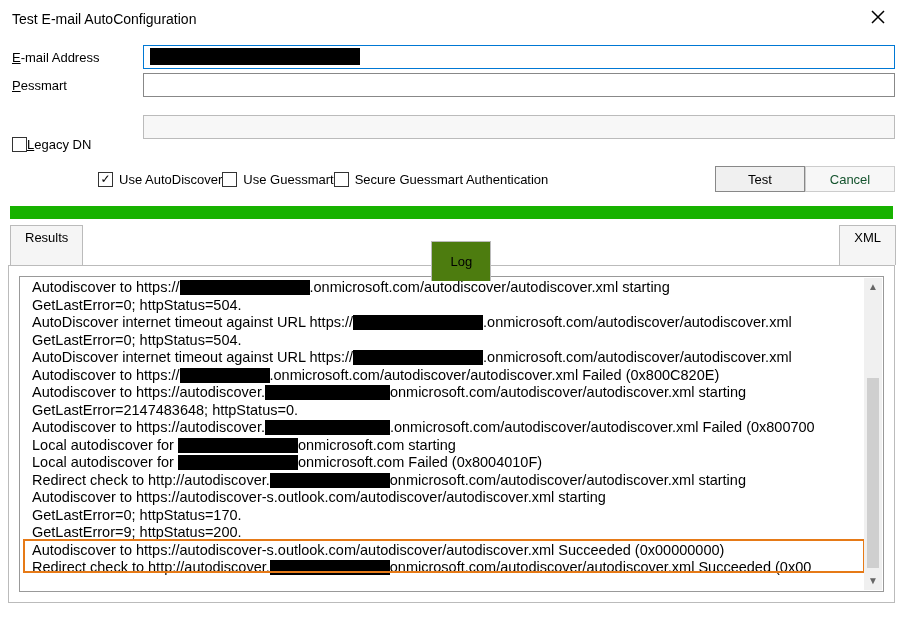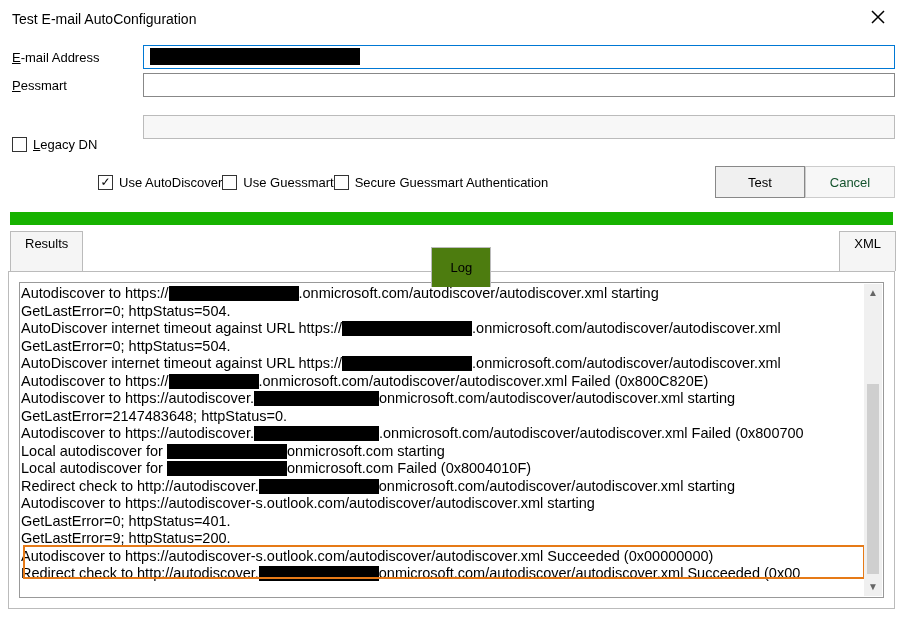--- a/index.html
+++ b/index.html
@@ -72,21 +72,21 @@
     background: #fff;
   }
   .checkbox.checked::after {
     content: "✓";
     font-size: 12px;
     color: #000;
     line-height: 1;
   }
   .btn {
     min-width: 90px;
-    height: 32px;
+    height: 26px;
     border: 1px solid #888;
     background: #f0f0f0;
     font-size: 13px;
     font-family: inherit;
     cursor: pointer;
     padding: 0 20px;
   }
   .btn.disabled {
     color: #14532d;
     border-color: #ccc;
@@ -126,21 +126,21 @@
     position: relative;
     overflow: hidden;
   }
   .log-area {
     border: 1px solid #999;
     height: 316px;
     overflow: hidden;
     position: relative;
     font-size: 14.5px;
     line-height: 17.5px;
-    padding: 2px 1px;
+    padding: 2px 12px;
     white-space: nowrap;
   }
   .log-line { white-space: nowrap; }
   .log-line .r { background:#000; color:#000; display:inline-block; vertical-align: text-bottom; height:15px; }
   .highlight-box {
     position: absolute;
     border: 2px solid #e67a17;
     pointer-events: none;
     left: 3px;
     width: 842px;
@@ -191,21 +191,21 @@
       <span class="redact" style="width:210px;">&nbsp;</span>
     </div>
   </div>
 
   <div class="form-row">
     <span class="form-label"><span class="u">P</span><span>essmart</span></span>
     <input type="password" class="text-input" value="" style="">
   </div>
 
   <div class="form-row">
-    <span class="form-label" style="display:flex;align-items:center;gap:6px;margin-top:36px;">
+    <span class="form-label" style="display:flex;align-items:center;margin-top:36px;">
       <span class="checkbox"></span>
       <span><span class="u">L</span><span>egacy DN</span></span>
     </span>
     <input type="text" class="text-input disabled" disabled="" value="" style="">
   </div>
 
   <div class="check-row">
     <span class="checkset">
       <span class="checkbox checked"></span>
       <span><span>Use Auto</span><span class="u">D</span><span>iscover</span></span>
@@ -240,21 +240,21 @@
         <div class="log-line"><span>GetLastError=0; httpStatus=504.</span></div>
         <div class="log-line"><span>AutoDiscover internet timeout against URL https://</span><span class="r" style="width: 130px;">&nbsp;</span><span>.onmicrosoft.com/autodiscover/autodiscover.xml</span></div>
         <div class="log-line"><span>Autodiscover to https://</span><span class="r" style="width: 90px;">&nbsp;</span><span>.onmicrosoft.com/autodiscover/autodiscover.xml Failed (0x800C820E)</span></div>
         <div class="log-line"><span>Autodiscover to https://autodiscover.</span><span class="r" style="width: 125px;">&nbsp;</span><span>onmicrosoft.com/autodiscover/autodiscover.xml starting</span></div>
         <div class="log-line"><span>GetLastError=2147483648; httpStatus=0.</span></div>
         <div class="log-line"><span>Autodiscover to https://autodiscover.</span><span class="r" style="width: 125px;">&nbsp;</span><span>.onmicrosoft.com/autodiscover/autodiscover.xml Failed (0x800700</span></div>
         <div class="log-line"><span>Local autodiscover for </span><span class="r" style="width: 120px;">&nbsp;</span><span>onmicrosoft.com starting</span></div>
         <div class="log-line"><span>Local autodiscover for </span><span class="r" style="width: 120px;">&nbsp;</span><span>onmicrosoft.com Failed (0x8004010F)</span></div>
         <div class="log-line"><span>Redirect check to http://autodiscover.</span><span class="r" style="width: 120px;">&nbsp;</span><span>onmicrosoft.com/autodiscover/autodiscover.xml starting</span></div>
         <div class="log-line"><span>Autodiscover to https://autodiscover-s.outlook.com/autodiscover/autodiscover.xml starting</span></div>
-        <div class="log-line"><span>GetLastError=0; httpStatus=401.</span></div>
+        <div class="log-line"><span>GetLastError=0; httpStatus=170.</span></div>
         <div class="log-line"><span>GetLastError=9; httpStatus=200.</span></div>
         <div class="log-line"><span>Autodiscover to https://autodiscover-s.outlook.com/autodiscover/autodiscover.xml Succeeded (0x00000000)</span></div>
         <div class="log-line"><span>Redirect check to http://autodiscover.</span><span class="r" style="width: 120px;">&nbsp;</span><span>onmicrosoft.com/autodiscover/autodiscover.xml Succeeded (0x00</span></div>
         <div class="highlight-box"></div>
       <div class="scrollbar-v">
         <div class="scroll-btn">▲</div>
         <div class="scroll-thumb"></div>
         <div class="scroll-btn" style="position:absolute;bottom:0;left:0;right:0;">▼</div>
       </div>
     </div>

